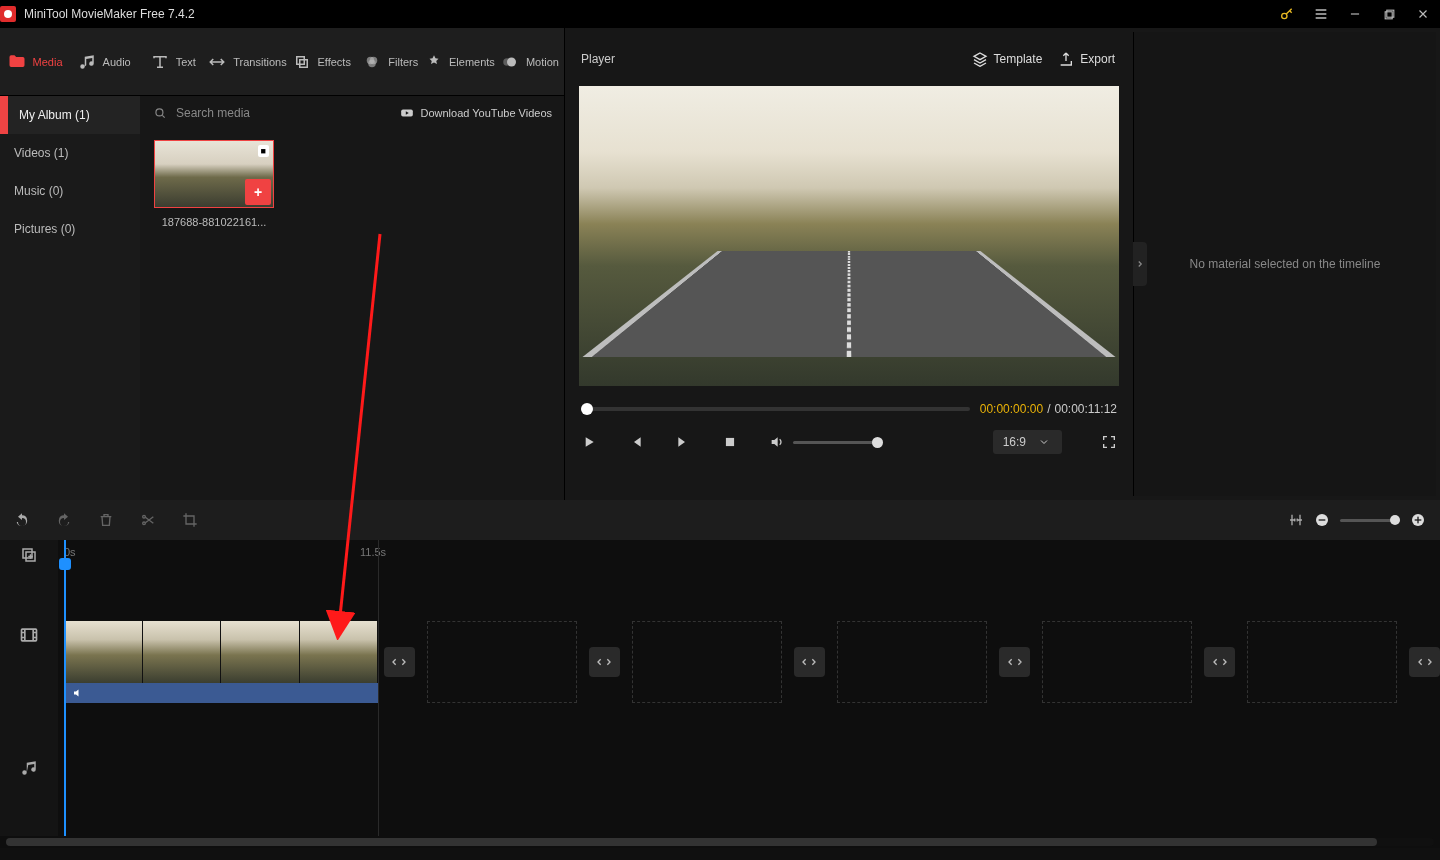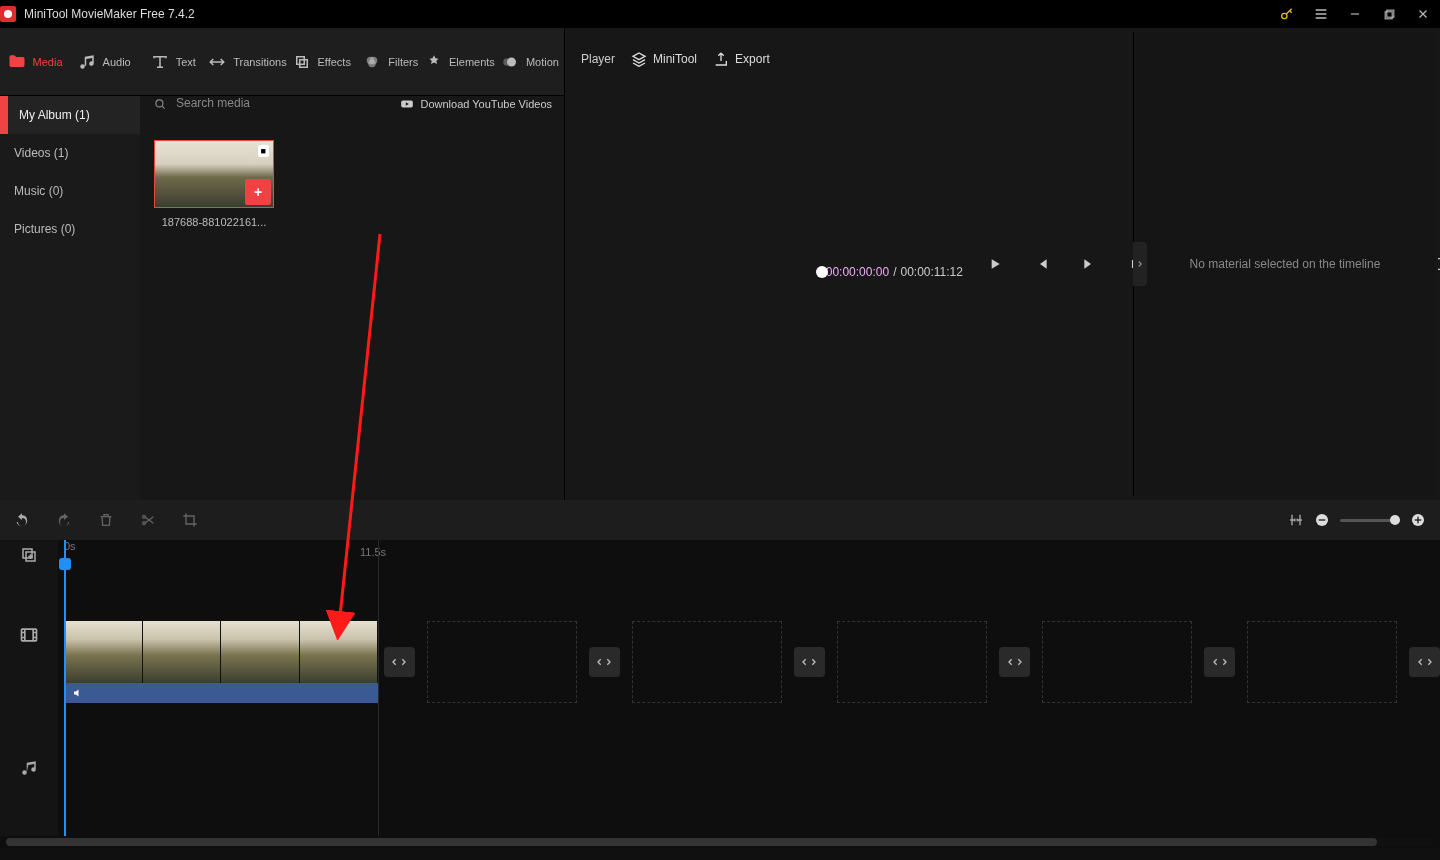--- a/index.html
+++ b/index.html
@@ -26,47 +26,47 @@
   .ribbon .ritem.active::after { content:""; position:absolute; left:0; right:0; bottom:-1px; height:2px;}
   .ribbon .ritem .ricon { width: 20px; height: 20px; display:flex; align-items:center; justify-content:center; }
   .ribbon .rlabel { font-size: 11px; }
 
   
   .mediarow { display:flex; flex:1; min-height:0;}
   .sidebar { width: 140px; background: #1a1a1a; }
   .sidebar .sitem { padding: 12px 14px; color: #bbb; font-size: 12px; }
   .sidebar .sitem.active { background: #232323; color:#eee; border-left: 8px solid #ef4444; padding-left:11px;}
   .mediapanel { flex:1; background:#171717; display:flex; flex-direction:column;}
-  .mediabar { height:34px; display:flex; align-items:flex-start; padding:0 12px; gap:8px; color:#888;}
+  .mediabar { height:34px; display:flex; align-items:center; padding:0 12px; gap:8px; color:#888;}
   .mediabar .search { color:#888;}
   .mediabar .dl { margin-left:auto; color:#ccc; font-size:11px; display:flex; align-items:center; gap:6px;}
   .mediagrid { padding: 10px 14px; display:flex; gap:20px;}
   .mediacard { width:120px; text-align:center;}
   .mediacard .thumb { width:120px; height:68px; border:1px dashed #3c3c3c; display:flex; align-items:center; justify-content:center; color:#888;}
   .mediacard.selected .thumb { border:1px solid #f04242;}
   .mediacard .cap { margin-top:8px; font-size:11px; color:#bbb; max-width:120px; white-space:nowrap; overflow:hidden; text-overflow:ellipsis;}
   .vidthumb { position:relative; width:120px; height:68px; background: linear-gradient(to bottom, #e8e3d7 0%, #d7d0c0 35%, #6e6a4a 55%, #3b3d30 100%);}
   .vidthumb .camicon { position:absolute; top:4px; right:4px; background:#fff; color:#000; font-size:9px; padding:1px 3px; border-radius:2px;}
   .vidthumb .addbtn { position:absolute; bottom:2px; right:2px; width:26px; height:26px; border:2px solid #f04242; background:#f04242; color:#fff; display:flex; align-items:center; justify-content:center; font-size:14px; font-weight:bold; border-radius:2px;}
 
   
   .playerwrap { flex:1; background:#171717; padding:0; display:flex;}
-  .player { width: 560px; margin: 4px; background:#171717; display:flex; flex-direction:row;}
+  .player { width: 560px; margin: 4px; background:#171717; display:flex; flex-direction:column;}
   .player .phdr { height:54px; display:flex; align-items:center; padding:0 14px 0 12px; color:#ccc;}
   .player .phdr .plabel { font-size:12px;}
   .player .phdr .pspacer { flex:1;}
   .player .phdr .pbtn { display:flex; align-items:center; gap:6px; margin-left:16px; color:#ddd; font-size:12px;}
   .viewport { margin: 0 10px; height:300px; background: linear-gradient(to bottom, #f0ede3 0%, #e7e1d1 22%, #cfc8b2 34%, #8a8256 46%, #565a3e 60%, #33392c 100%); position:relative; overflow:hidden;}
   
   .viewport::before { content:""; position:absolute; left:50%; bottom:0; width:340px; height:200px; transform:translateX(-50%) perspective(260px) rotateX(62deg); background:#555; border-left:6px solid #bdbdbd; border-right:6px solid #bdbdbd;}
   .viewport::after { content:""; position:absolute; left:50%; bottom:0; width:0; height:200px; border-left:3px dashed #ddd; transform:translateX(-50%) perspective(260px) rotateX(62deg);}
   .scrubrow { display:flex; align-items:center; padding: 16px 12px 0 12px; gap:10px;}
   .scrubrow .track { flex:1; height:4px; background:#333; border-radius:2px; position:relative;}
   .scrubrow .track .knob { position:absolute; left:0; top:-4px; width:12px; height:12px; background:#fff; border-radius:50%;}
-  .scrubrow .time1 { color:#f0abfc; font-size:12px;}
+  .scrubrow .time1 { color:#eab308; font-size:12px;}
   .scrubrow .time2 { color:#ccc; font-size:12px;}
   .controls { display:flex; align-items:center; padding:14px 12px; gap:31px; color:#ccc;}
   .controls .vol { display:flex; align-items:center; gap:8px;}
   .controls .voltrack { width:90px; height:3px; background:#555; border-radius:2px; position:relative;}
   .controls .voltrack .volknob { position:absolute; right:0; top:-4px; width:11px; height:11px; background:#ddd; border-radius:50%;}
   .controls .ratio { margin-left:auto; background:#2a2a2a; padding:4px 10px; border-radius:3px; display:flex; align-items:center; gap:10px;}
   .controls .fs { margin-left:8px;}
 
   
   .inspector { flex:1; background:#151515; display:flex; align-items:center; justify-content:center; color:#888; font-size:12px; position:relative; margin:4px 4px 4px 0; border-left:1px solid #000;}
@@ -77,21 +77,21 @@
   .tl-toolbar { height:40px; background:#1d1d1d; display:flex; align-items:center; padding:0 14px; gap:26px; color:#aaa;}
   .tl-toolbar .tlright { margin-left:auto; display:flex; align-items:center; gap:10px;}
   .tl-toolbar .zoomtrack { width:60px; height:3px; background:#555; border-radius:2px; position:relative;}
   .tl-toolbar .zoomtrack .zk { position:absolute; right:0; top:-4px; width:10px; height:10px; background:#ddd; border-radius:50%;}
 
   .tl-body { display:flex; height:296px;}
   .tl-gutter { width:58px; background:#141414; display:flex; flex-direction:column;}
   .tl-gutter .grow { flex:1; display:flex; align-items:center; justify-content:center; color:#aaa;}
   .tl-tracks { flex:1; position:relative; overflow:hidden; background:#0e0e0e;}
   .ruler { height:30px; position:relative; color:#777; font-size:11px;}
-  .ruler .mark0 { position:absolute; left:6px; top:0;}
+  .ruler .mark0 { position:absolute; left:6px; top:6px;}
   .ruler .mark1 { position:absolute; left:302px; top:6px;}
   .playhead { position:absolute; top:0; bottom:0; left:6px; width:2px; background:#1e90ff; z-index:5;}
   .playhead::before { content:""; position:absolute; top:18px; left:-5px; width:12px; height:12px; background:#1e90ff; border-radius:3px;}
   .trackrow { height:88px; display:flex; align-items:center; position:relative; padding-left:6px;}
   .clip { height:82px; width:314px; position:relative; background:#222; }
   .clip .frames { position:absolute; inset:0 0 20px 0; display:flex;}
   .clip .frames .f { flex:1; background:linear-gradient(to bottom,#e6e0d0 0%, #c9c2ac 30%, #7a744f 55%, #3b3e30 100%); border-right:1px solid #111;}
   .clip .audio { position:absolute; left:0; right:0; bottom:0; height:20px; background:#3b5a93; display:flex; align-items:center; padding-left:6px; color:#fff;}
   .slotrow { position:absolute; left:326px; right:0; top:3px; height:82px; display:flex; gap:12px; align-items:center;}
   .slotrow .transbtn { width:34px; height:30px; background:#2a2a2a; border-radius:4px; display:flex; align-items:center; justify-content:center; color:#bbb;}
@@ -266,21 +266,21 @@
       <div class="player">
         <div class="phdr">
           <span class="plabel">Player</span>
           <span class="pspacer"></span>
           <div class="pbtn">
             <span class="ic">
                 <svg width="16" height="16" viewBox="0 0 24 24" fill="none" stroke="currentColor" stroke-width="2">
                   <path d="M12 3l9 5-9 5-9-5 9-5zM3 13l9 5 9-5M3 18l9 5 9-5"></path>
                 </svg>
               </span>
-            <span>MiniTool</span>
+            <span>Template</span>
           </div>
           <div class="pbtn">
             <span class="ic">
                 <svg width="16" height="16" viewBox="0 0 24 24" fill="none" stroke="currentColor" stroke-width="2">
                   <path d="M12 3v12m0-12l-4 4m4-4l4 4M4 21h16v-6"></path>
                 </svg>
               </span>
             <span>Export</span>
           </div>
         </div>

